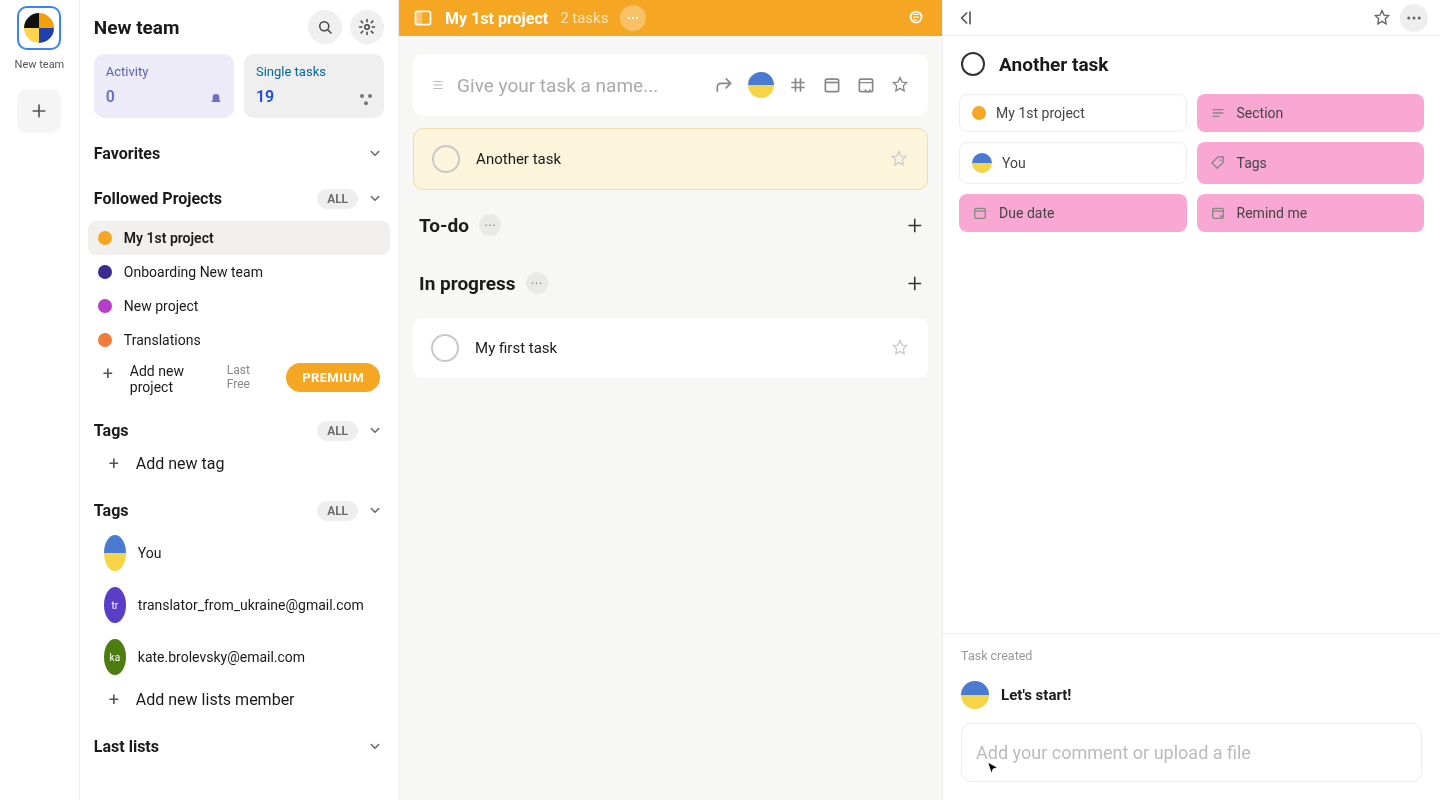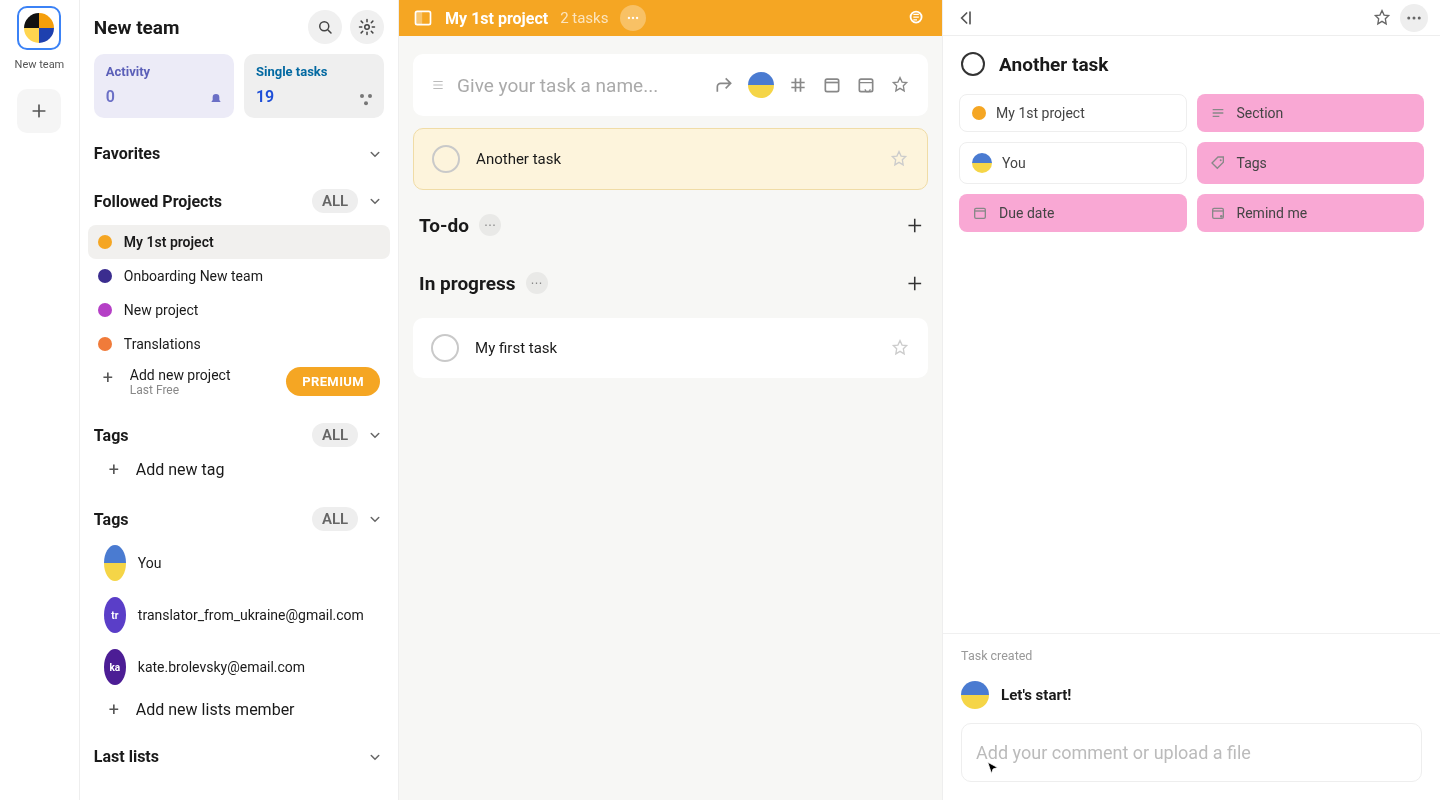--- a/index.html
+++ b/index.html
@@ -15,49 +15,49 @@
 
 .sidebar { width: 320px; background:#fff; display:flex; flex-direction:column; border-right:1px solid #eee; }
 .sidebar-header { display:flex; align-items:center; padding:10px 14px; gap:8px; }
 .sidebar-title { font-size:19px; font-weight:700; flex:1; }
 .icon-btn { width:34px; height:34px; border-radius:50%; background:#f0f0f0; display:flex; align-items:center; justify-content:center; cursor:pointer; color:#444; }
 .icon-btn svg { width:18px; height:18px; }
 
 .top-cards { display:flex; gap:10px; padding: 0 14px 10px; }
 .card { flex:1; background:#ecebf7; border-radius:10px; padding:10px 12px 12px; position:relative; min-height:64px; }
 .card.gray { background:#efefef; }
-.card-title { font-size:13px; font-weight:700; color:#5b5fb8; }
+.card-title { font-size:13px; font-weight:400; color:#5b5fb8; }
 .card.gray .card-title { color:#0369a1; }
 .card-count { font-size:16px; font-weight:600; margin-top:8px; color:#6b6fc6; }
 .card.gray .card-count { color:#1d4ed8; }
 .card-icon { position:absolute; right:10px; bottom:10px; color:#6b6fc6; }
 .card.gray .card-icon { color:#777; }
 
 .section { padding: 10px 14px 4px; }
-.section-row { display:flex; align-items:center; gap:8px; padding:6px 0; }
+.section-row { display:flex; gap:8px; padding:6px 0; }
 .section-title { font-size:16px; font-weight:700; flex:1; }
-.badge-all { background:#eee; padding:3px 10px; border-radius:14px; font-size:15px; font-weight:600; color:#666; }
+.badge-all { background:#eee; padding:3px 10px; border-radius:14px; font-size:12px; font-weight:600; color:#666; }
 .chev { color:#666; cursor:pointer; }
 
 .proj-list { display:flex; flex-direction:column; padding: 2px 8px; }
 .proj-item { display:flex; align-items:center; gap:12px; padding:9px 10px; border-radius:8px; font-size:14px; cursor:pointer;}
 .proj-item.active { background:#f1f0ee; font-weight:600; }
 .proj-dot { width:14px; height:14px; border-radius:50%; flex-shrink:0; }
 .add-row { display:flex; align-items:flex-start; gap:12px; padding:6px 10px 8px; }
 .add-row .plus { width:20px; height:20px; display:flex; align-items:center; justify-content:center; color:#555; font-size:18px; }
-.add-text { display:flex; flex-direction:column; flex:1; }
+.add-text { display:flex; flex-direction:row; flex:1; }
 .add-text .line1 { font-size:14px; }
 .add-text .line2 { font-size:12px; color:#888; }
 .premium-pill { background:#f5a623; color:#fff; font-weight:700; font-size:13px; padding:7px 16px; border-radius:20px; letter-spacing:0.4px; }
 
 .team-list .member { display:flex; align-items:center; gap:12px; padding:8px 10px; font-size:14px; }
-.avatar { width:22px; height:36px; border-radius:50%; display:flex; align-items:center; justify-content:center; font-size:10px; color:#fff; font-weight:700; flex-shrink:0; }
+.avatar { width:22px; height:36px; border-radius:50%; display:flex; align-items:center; justify-content:center; font-size:10px; color:#fff; font-weight:400; flex-shrink:0; }
 .avatar.flag { background: linear-gradient(180deg, #4a7bd1 50%, #f5d547 50%); }
 .avatar.tr { background:#5a3ec8; }
-.avatar.ka { background:#4c1d95; }
+.avatar.ka { background:#4d7c0f; }
 .sidebar-body { position:relative; overflow-y:auto; flex:1; }
 .sidebar-body::-webkit-scrollbar { width:9px; }
 .sidebar-body::-webkit-scrollbar-thumb { background: #d0d0d0; border-radius:4px; }
 
 
 .main { flex:1; background:#f7f7f5; display:flex; flex-direction:column; border-right:1px solid #eee; }
 .main-header { height:36px; background:#f5a623; display:flex; align-items:center; padding: 0 14px; gap:12px; color:#fff; }
 .mh-title { font-size:16px; font-weight:700; }
 .mh-sub { font-size:15px; color:rgba(255,255,255,0.7); }
 .mh-more { width:26px; height:26px; border-radius:50%; background:rgba(255,255,255,0.3); display:flex; align-items:center; justify-content:center; cursor:pointer;}

